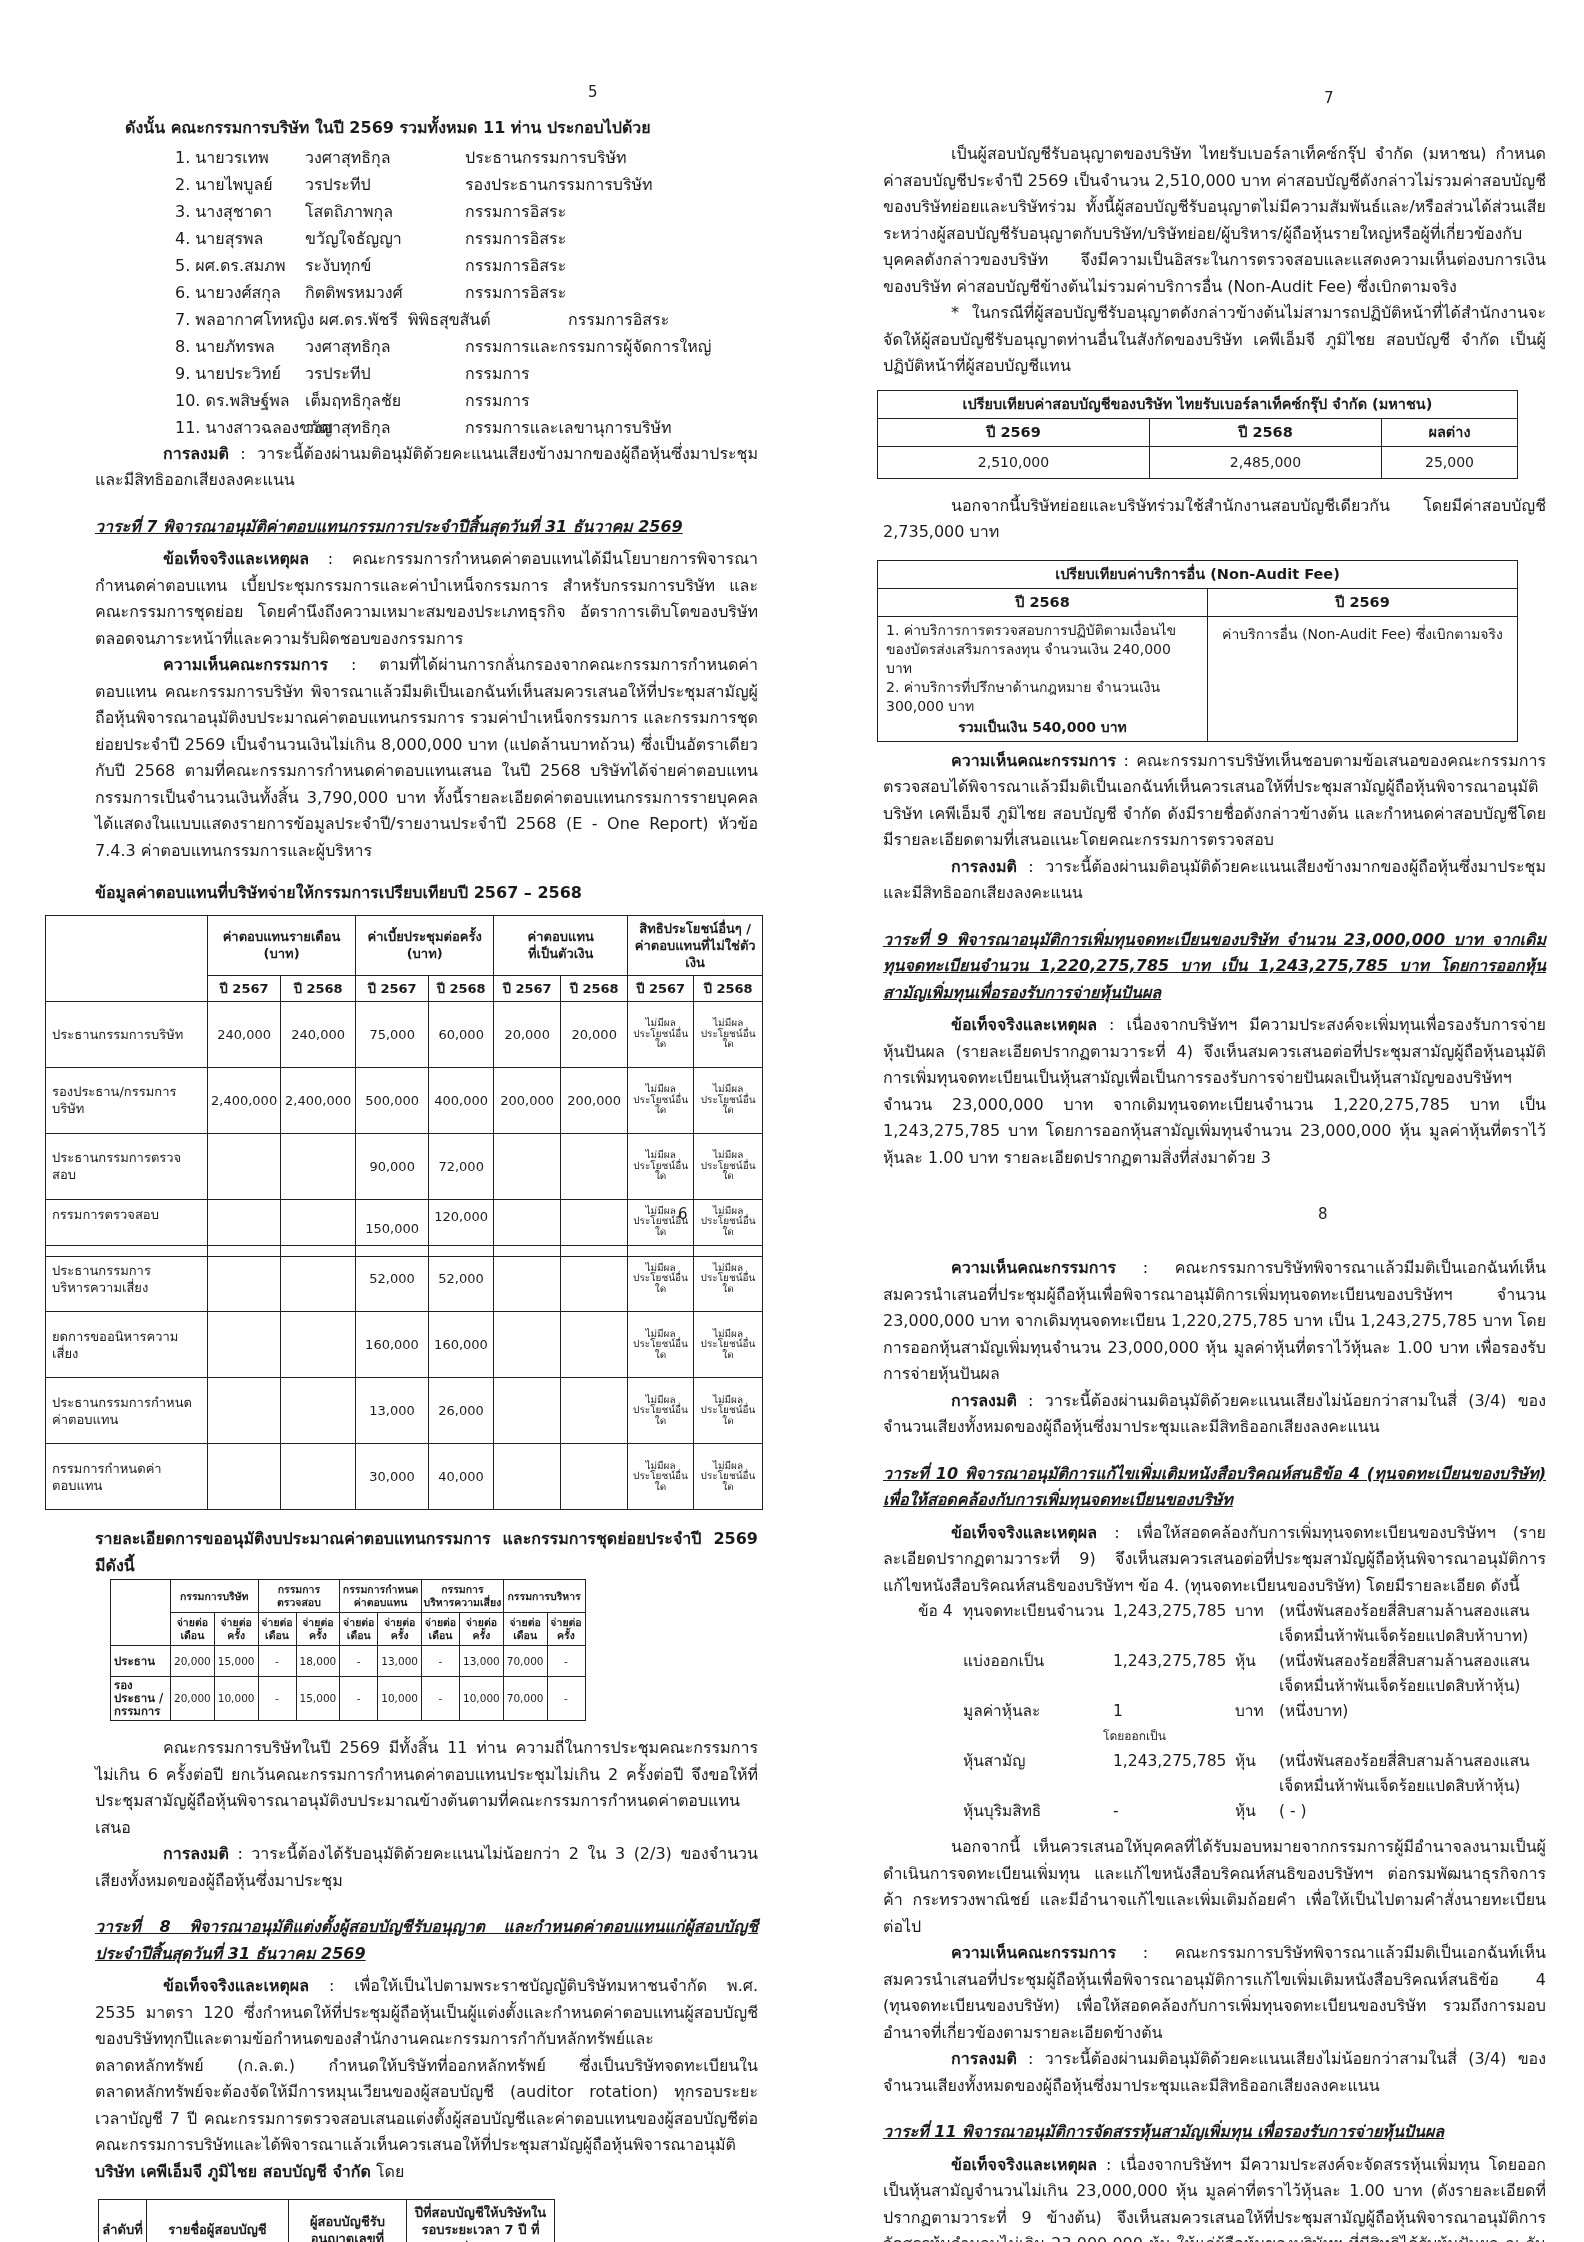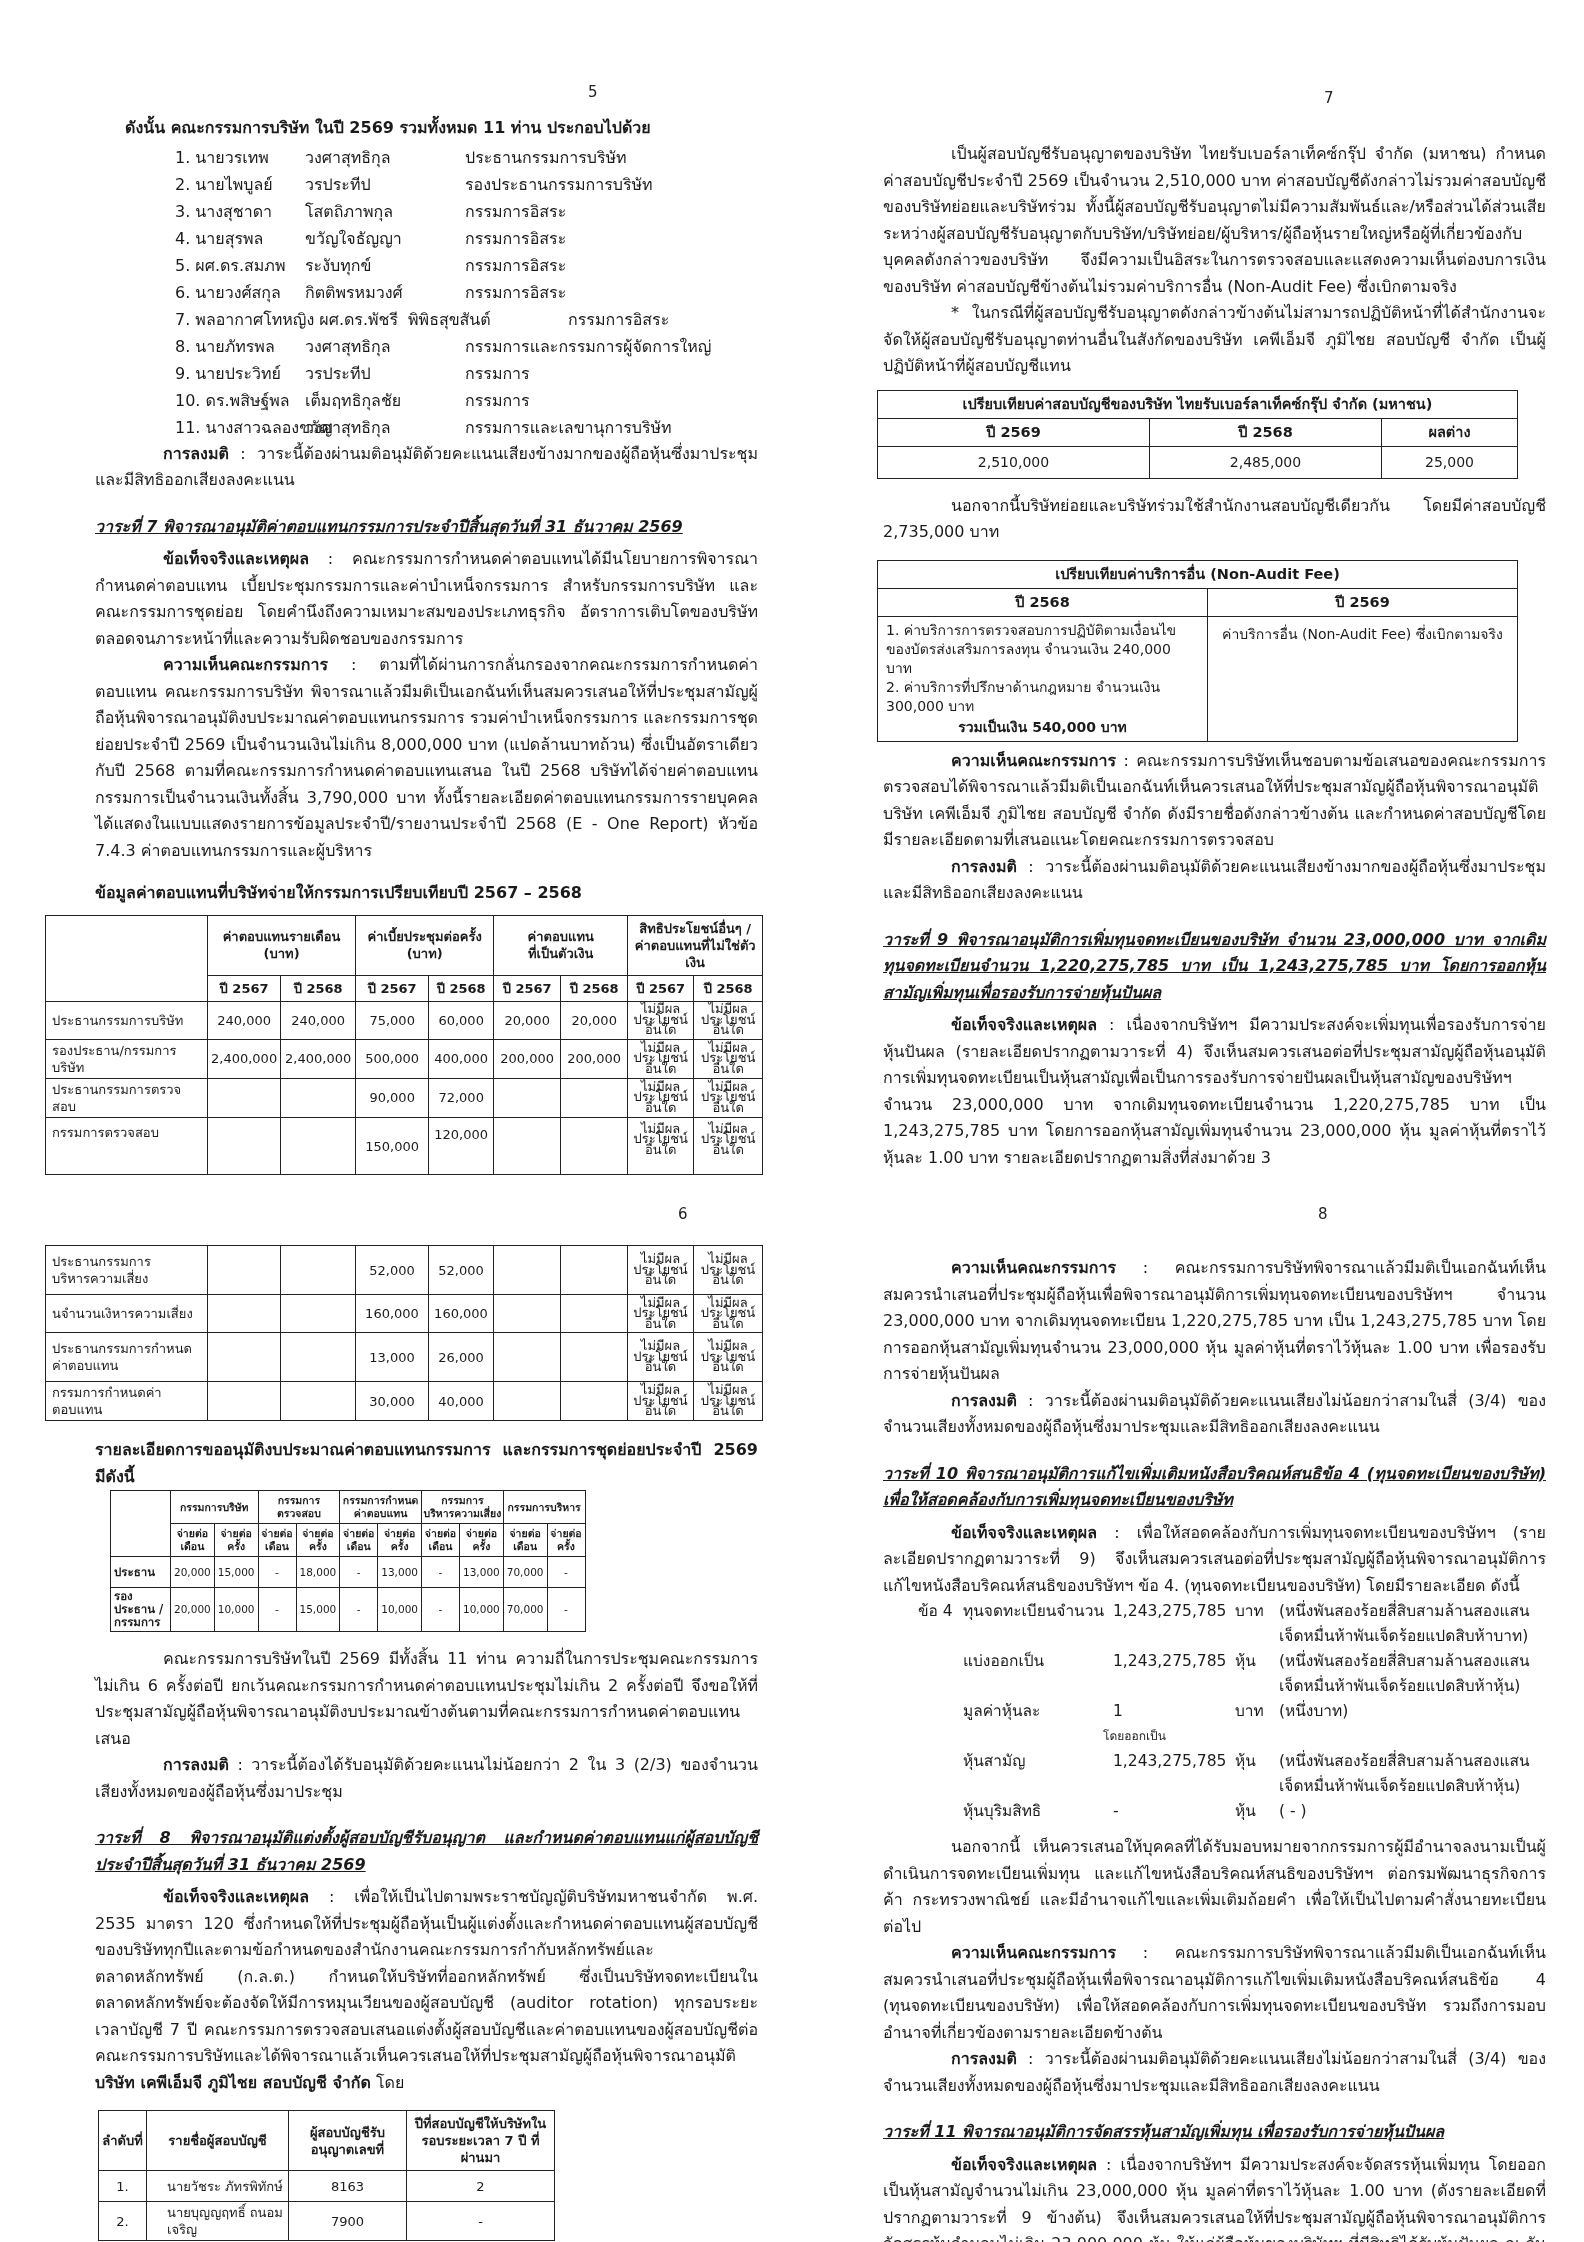--- a/index.html
+++ b/index.html
@@ -24,21 +24,21 @@
   .dc2{flex:none;width:160px;white-space:nowrap;}
   .dc3{flex:1;white-space:nowrap;}
   
   table{border-collapse:collapse;table-layout:fixed;}
   td,th{border:1px solid #222;padding:2px 3px;text-align:center;vertical-align:middle;}
   
   .ctab{margin-left:15px;font-size:13px;line-height:17px;}
   .ctab th{font-size:13px;padding:4px 2px;}
   .ctab td{height:33px;}
   .ctab .lbl{text-align:left;padding-left:6px;}
-  .ctab .sm{font-size:13px;line-height:10.5px;padding:2px 2px;}
+  .ctab .sm{font-size:10px;line-height:10.5px;padding:16px 2px;}
   
   .btab{margin-left:80px;font-size:10.5px;line-height:13px;}
   .btab th{font-size:10.5px;padding:3px 1px;white-space:pre-line;}
   .btab .lbl{font-size:11.5px;font-weight:bold;text-align:left;padding:2px 3px;white-space:pre-line;}
   .btab td{height:26px;}
   
   .atab{margin-left:68px;font-size:13px;line-height:17px;}
   .atab th{padding:4px 3px;}
   .atab td{height:26px;}
   .atab .name{text-align:left;padding-left:20px;}
@@ -286,21 +286,21 @@
       <td></td>
           <td></td>
       <td>52,000</td>
           <td>52,000</td>
       <td></td>
           <td></td>
       <td class="sm">ไม่มีผลประโยชน์อื่นใด</td>
           <td class="sm">ไม่มีผลประโยชน์อื่นใด</td>
     </tr>
     <tr>
-      <td class="lbl">นจำนวนเงิหารความเสี่ยง</td>
+      <td class="lbl">ยดการขออนิหารความเสี่ยง</td>
       <td></td>
           <td></td>
       <td>160,000</td>
           <td>160,000</td>
       <td></td>
           <td></td>
       <td class="sm">ไม่มีผลประโยชน์อื่นใด</td>
           <td class="sm">ไม่มีผลประโยชน์อื่นใด</td>
     </tr>
     <tr>

